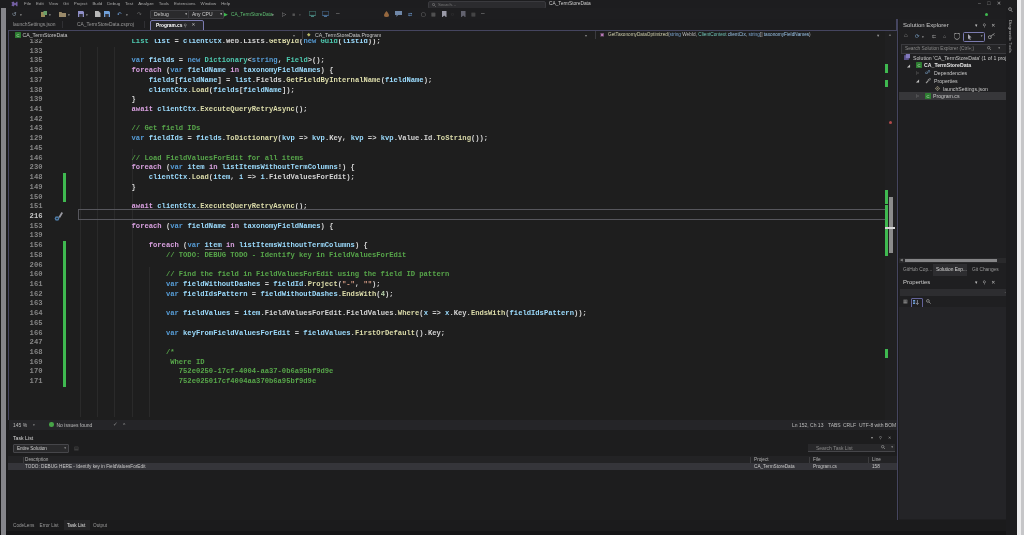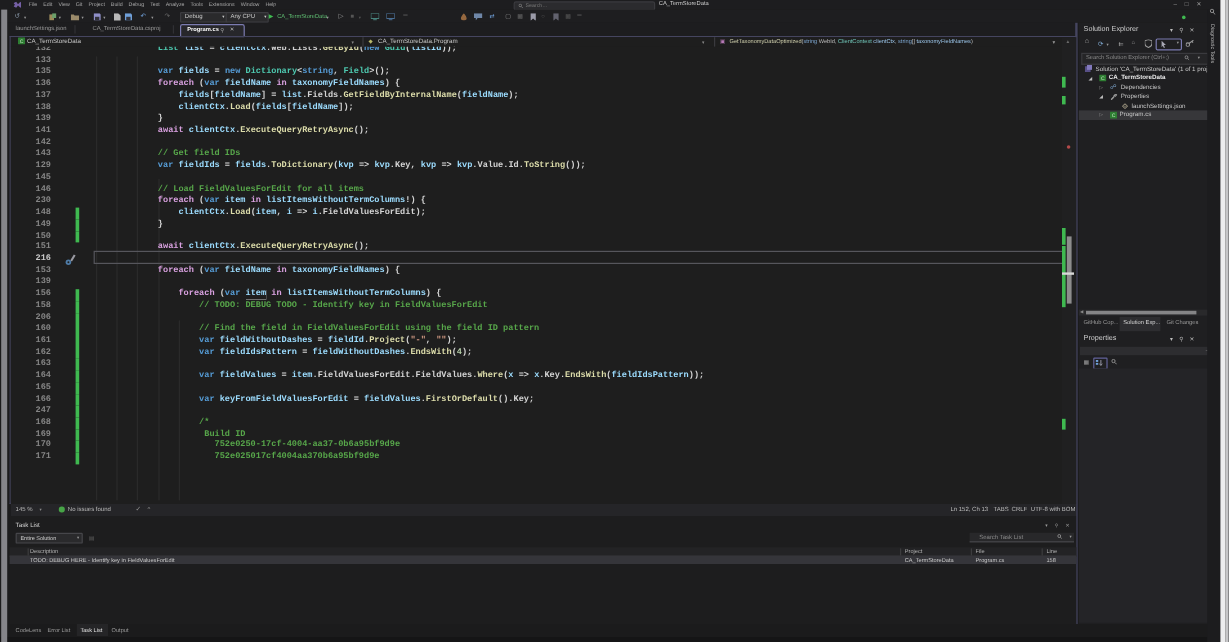--- a/index.html
+++ b/index.html
@@ -208,21 +208,21 @@
 <div class="row"><i class="gbar" style="height:9.72px"></i><span class="num">206</span></div>
 <div class="row"><i class="gbar" style="height:9.72px"></i><span class="num">160</span><span class="src">                    <span class="cm">// Find the field in FieldValuesForEdit using the field ID pattern</span></span></div>
 <div class="row"><i class="gbar" style="height:9.72px"></i><span class="num">161</span><span class="src">                    <span class="k">var</span> <span class="v">fieldWithoutDashes</span> = <span class="v">fieldId</span>.<span class="m">Project</span>(<span class="s">"-"</span>, <span class="s">""</span>);</span></div>
 <div class="row"><i class="gbar" style="height:9.72px"></i><span class="num">162</span><span class="src">                    <span class="k">var</span> <span class="v">fieldIdsPattern</span> = <span class="v">fieldWithoutDashes</span>.<span class="m">EndsWith</span>(<span style="color:#b5cea8">4</span>);</span></div>
 <div class="row"><i class="gbar" style="height:9.72px"></i><span class="num">163</span></div>
 <div class="row"><i class="gbar" style="height:9.72px"></i><span class="num">164</span><span class="src">                    <span class="k">var</span> <span class="v">fieldValues</span> = <span class="v">item</span>.FieldValuesForEdit.FieldValues.<span class="m">Where</span>(<span class="v">x</span> =&gt; <span class="v">x</span>.Key.<span class="m">EndsWith</span>(<span class="v">fieldIdsPattern</span>));</span></div>
 <div class="row"><i class="gbar" style="height:9.72px"></i><span class="num">165</span></div>
 <div class="row"><i class="gbar" style="height:9.72px"></i><span class="num">166</span><span class="src">                    <span class="k">var</span> <span class="v">keyFromFieldValuesForEdit</span> = <span class="v">fieldValues</span>.<span class="m">FirstOrDefault</span>().Key;</span></div>
 <div class="row"><i class="gbar" style="height:9.72px"></i><span class="num">247</span></div>
 <div class="row"><i class="gbar" style="height:9.72px"></i><span class="num">168</span><span class="src">                    <span class="cm">/*</span></span></div>
-<div class="row"><i class="gbar" style="height:9.72px"></i><span class="num">169</span><span class="src">                     <span class="cm">Build ID</span></span></div>
+<div class="row"><i class="gbar" style="height:9.72px"></i><span class="num">169</span><span class="src">                     <span class="cm">Where ID</span></span></div>
 <div class="row"><i class="gbar" style="height:9.72px"></i><span class="num">170</span><span class="src">                       <span class="cm">752e0250-17cf-4004-aa37-0b6a95bf9d9e</span></span></div>
 <div class="row"><i class="gbar" style="height:9.72px"></i><span class="num">171</span><span class="src">                       <span class="cm">752e025017cf4004aa370b6a95bf9d9e</span></span></div>
 </div>
 </div>
 <div class="abs" id="vscroll">
   <span style="position:absolute;left:3px;top:1px;color:#6a6a6a;font-size:4px;">▲</span>
   <div class="abs" style="left:0;top:33.4px;width:3px;height:9px;background:#3fb950;"></div>
   <div class="abs" style="left:0;top:49.4px;width:3px;height:7px;background:#3fb950;"></div>
   <div class="abs" style="left:3.5px;top:90.4px;width:3px;height:3px;border-radius:50%;background:#b34a4a;"></div>
   <div class="abs" style="left:0;top:159.4px;width:3px;height:14px;background:#3fb950;"></div>

